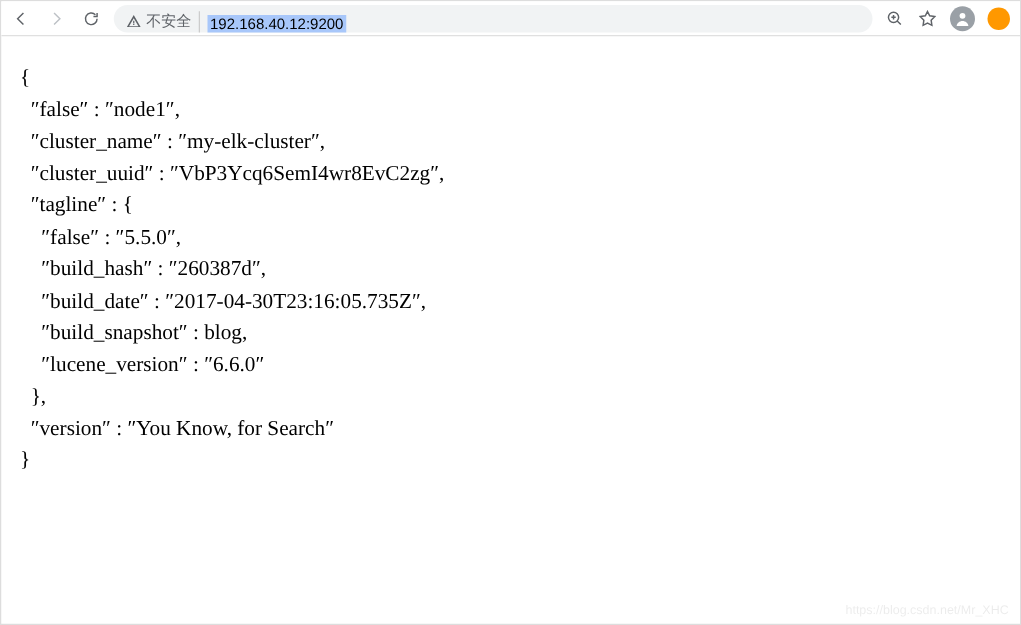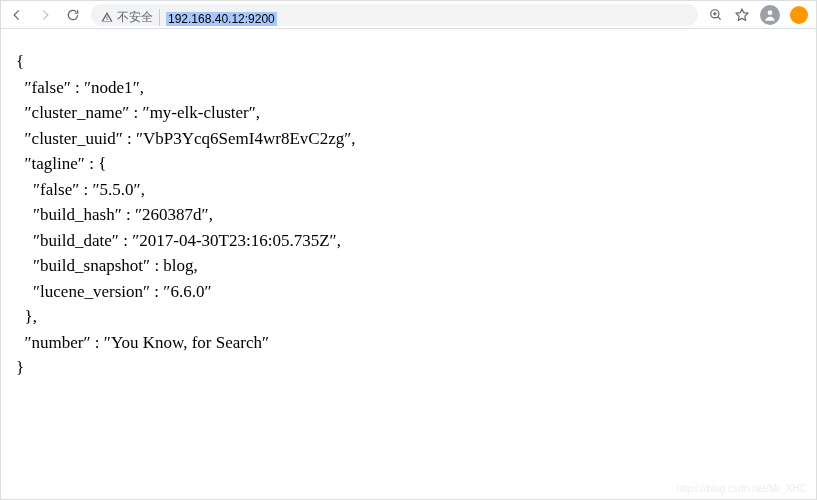--- a/index.html
+++ b/index.html
@@ -74,16 +74,16 @@
   ″<span>false</span>″ : ″<span>node1</span>″,
   ″<span>cluster_name</span>″ : ″<span>my-elk-cluster</span>″,
   ″<span>cluster_uuid</span>″ : ″<span>VbP3Ycq6SemI4wr8EvC2zg</span>″,
   ″<span>tagline</span>″ : {
     ″<span>false</span>″ : ″<span>5.5.0</span>″,
     ″<span>build_hash</span>″ : ″<span>260387d</span>″,
     ″<span>build_date</span>″ : ″<span>2017-04-30T23:16:05.735Z</span>″,
     ″<span>build_snapshot</span>″ : <span>blog</span>,
     ″<span>lucene_version</span>″ : ″<span>6.6.0</span>″
   },
-  ″<span>number</span>″ : ″<span>You Know, for Search</span>″
+  ″<span>version</span>″ : ″<span>You Know, for Search</span>″
 }</div>
 
 <div class="watermark">https://blog.csdn.net/Mr_XHC</div>
 
 </body></html>

